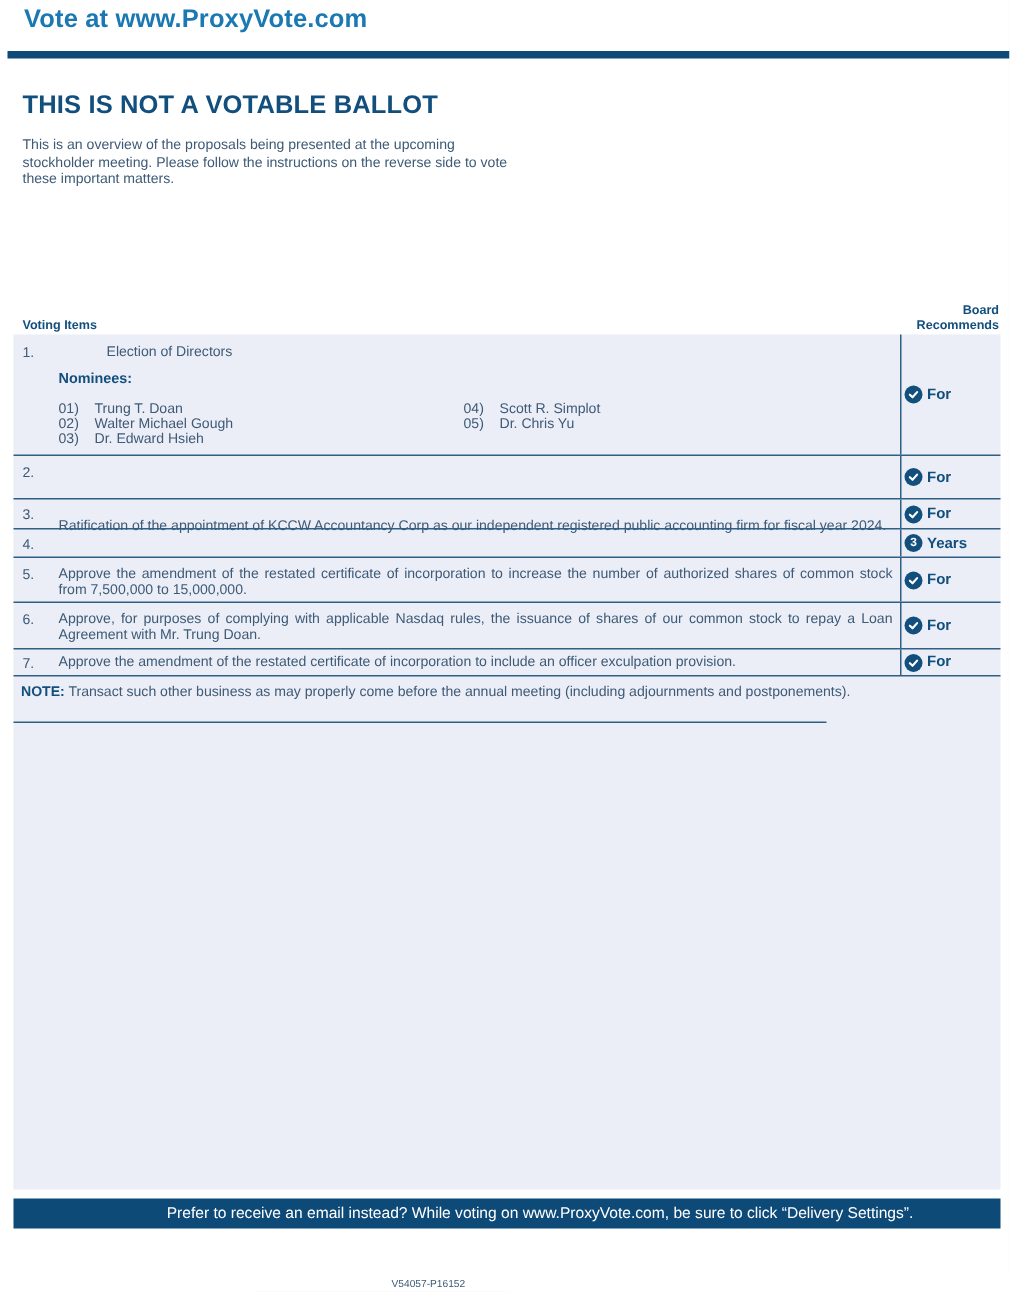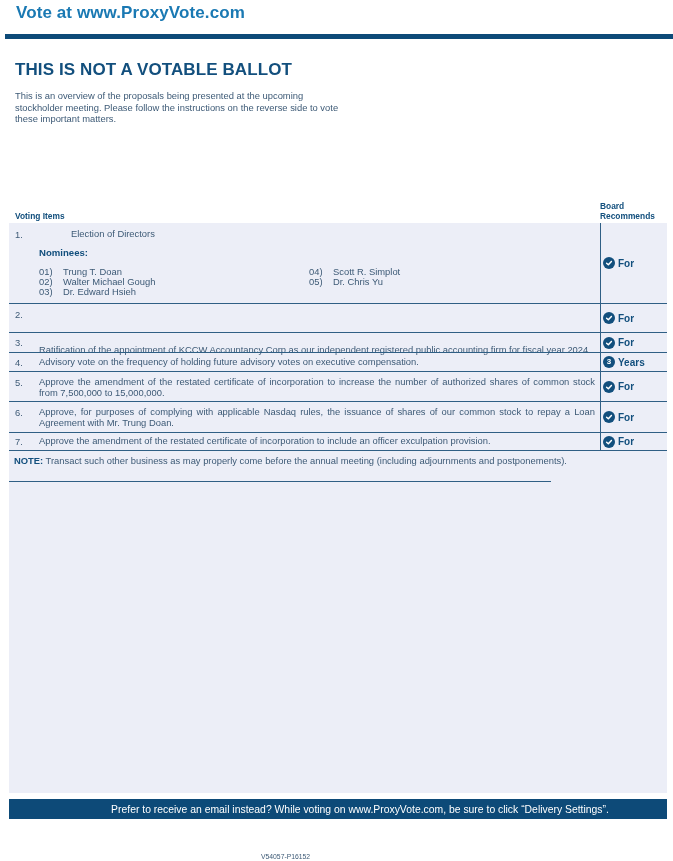--- a/index.html
+++ b/index.html
@@ -6,21 +6,21 @@
   html, body { width: 673px; height: 861px; background: #ffffff; overflow: hidden; }
   body { position: relative; font-family: "Liberation Sans", "DejaVu Sans", sans-serif; color: #3d5a76; }
 
   .site-title { position: absolute; left: 16px; top: 3px; font-size: 17px; font-weight: bold; color: #1a79b3; letter-spacing: 0.1px; }
   .top-rule { position: absolute; left: 5px; top: 34px; width: 668px; height: 5px; background: #0d4a78; }
 
   .page-title { position: absolute; left: 15px; top: 60px; font-size: 17px; font-weight: bold; color: #124f7d; letter-spacing: 0.1px; }
   .intro { position: absolute; left: 15px; top: 90px; width: 330px; font-size: 9.4px; line-height: 11.5px; color: #3d5a76; }
 
   .col-head-left { position: absolute; left: 15px; top: 211px; font-size: 8.4px; font-weight: bold; color: #124f7d; }
-  .col-head-right { position: absolute; left: 600px; top: 201px; width: 66px; font-size: 8.4px; font-weight: bold; color: #124f7d; text-align: left; line-height: 10px; }
+  .col-head-right { position: absolute; left: 600px; top: 201px; width: 66px; font-size: 8.4px; font-weight: bold; color: #124f7d; text-align: right; line-height: 10px; }
 
   .table-bg { position: absolute; left: 9px; top: 223px; width: 658px; height: 570px; background: #eceef7; }
 
   .row { position: absolute; left: 9px; width: 658px; border-bottom: 1.3px solid #2f5f85; }
   .row .num { position: absolute; left: 6px; font-size: 9.4px; color: #3d5a76; }
   .row .txt { position: absolute; left: 30px; width: 556px; font-size: 9.4px; line-height: 10.5px; color: #3d5a76; text-align: justify; }
   .row .rec { position: absolute; left: 591px; top: 0; bottom: 0; width: 51px; border-left: 1.3px solid #2f5f85; display: flex; align-items: center; padding-left: 2px; }
   .rec-icon { width: 12px; height: 12px; border-radius: 50%; background: #124f7d; display: inline-flex; align-items: center; justify-content: center; margin-right: 3px; flex: 0 0 12px; }
   .rec-icon svg { width: 8px; height: 8px; }
   .rec-icon .digit { color: #fff; font-size: 8px; font-weight: bold; line-height: 8px; }
@@ -94,21 +94,20 @@
         <svg viewBox="0 0 10 10">
           <path d="M2 5.2 L4.2 7.3 L8 3" stroke="#fff" stroke-width="1.8" fill="none" stroke-linecap="round" stroke-linejoin="round"></path>
         </svg>
       </span>
     <span class="rec-label">For</span>
   </div>
 </div>
 
 <div class="row" style="top:353px;height:19px;">
   <span class="num" style="top:4px;">4.</span>
-  <span class="txt" style="top:4px;">Advisory vote on the frequency of holding future advisory votes on executive compensation.</span>
   <div class="rec">
     <span class="rec-icon">
         <span class="digit">3</span>
       </span>
     <span class="rec-label">Years</span>
   </div>
 </div>
 
 <div class="row" style="top:372px;height:30px;">
   <span class="num" style="top:5px;">5.</span>

